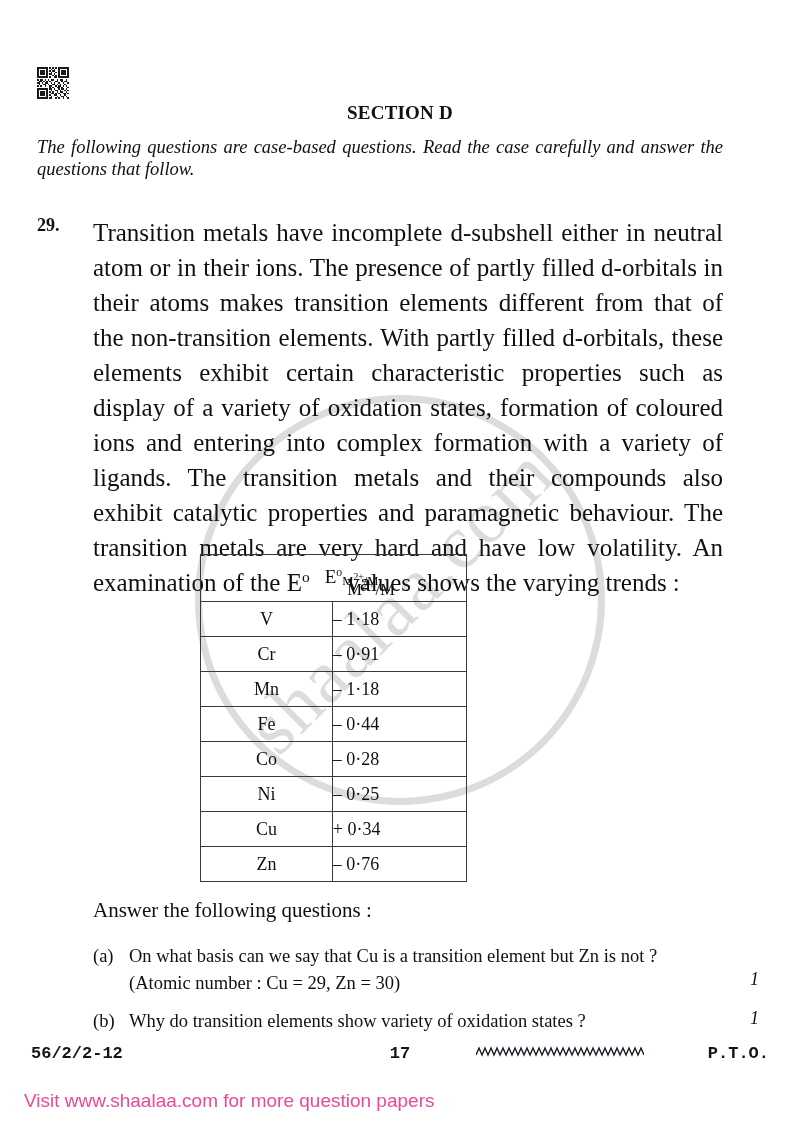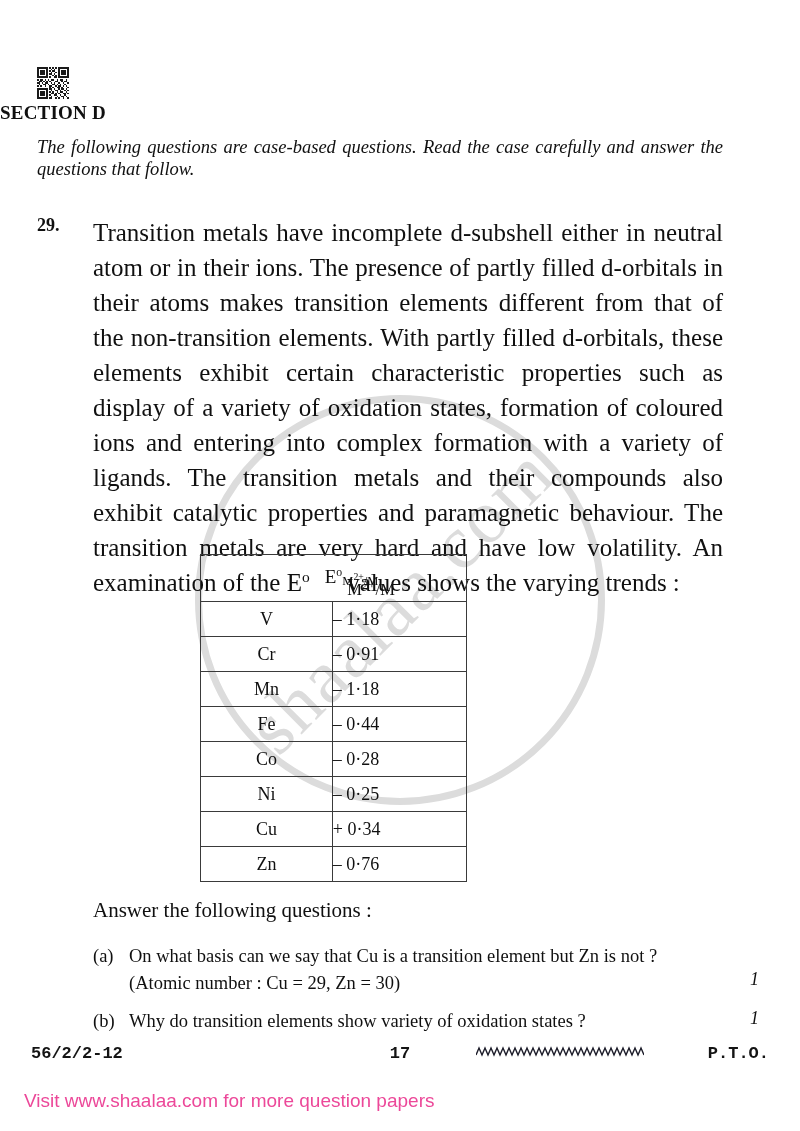--- a/index.html
+++ b/index.html
@@ -59,21 +59,21 @@
     top: 67px;
     width: 32px;
     height: 32px;
   }
 
   .section-heading {
     position: absolute;
     left: 0;
     top: 102px;
     width: 800px;
-    text-align: left;
+    text-align: center;
     font-weight: bold;
     font-size: 19px;
     letter-spacing: .2px;
   }
 
   .instruction {
     position: absolute;
     left: 37px;
     top: 136px;
     width: 686px;

